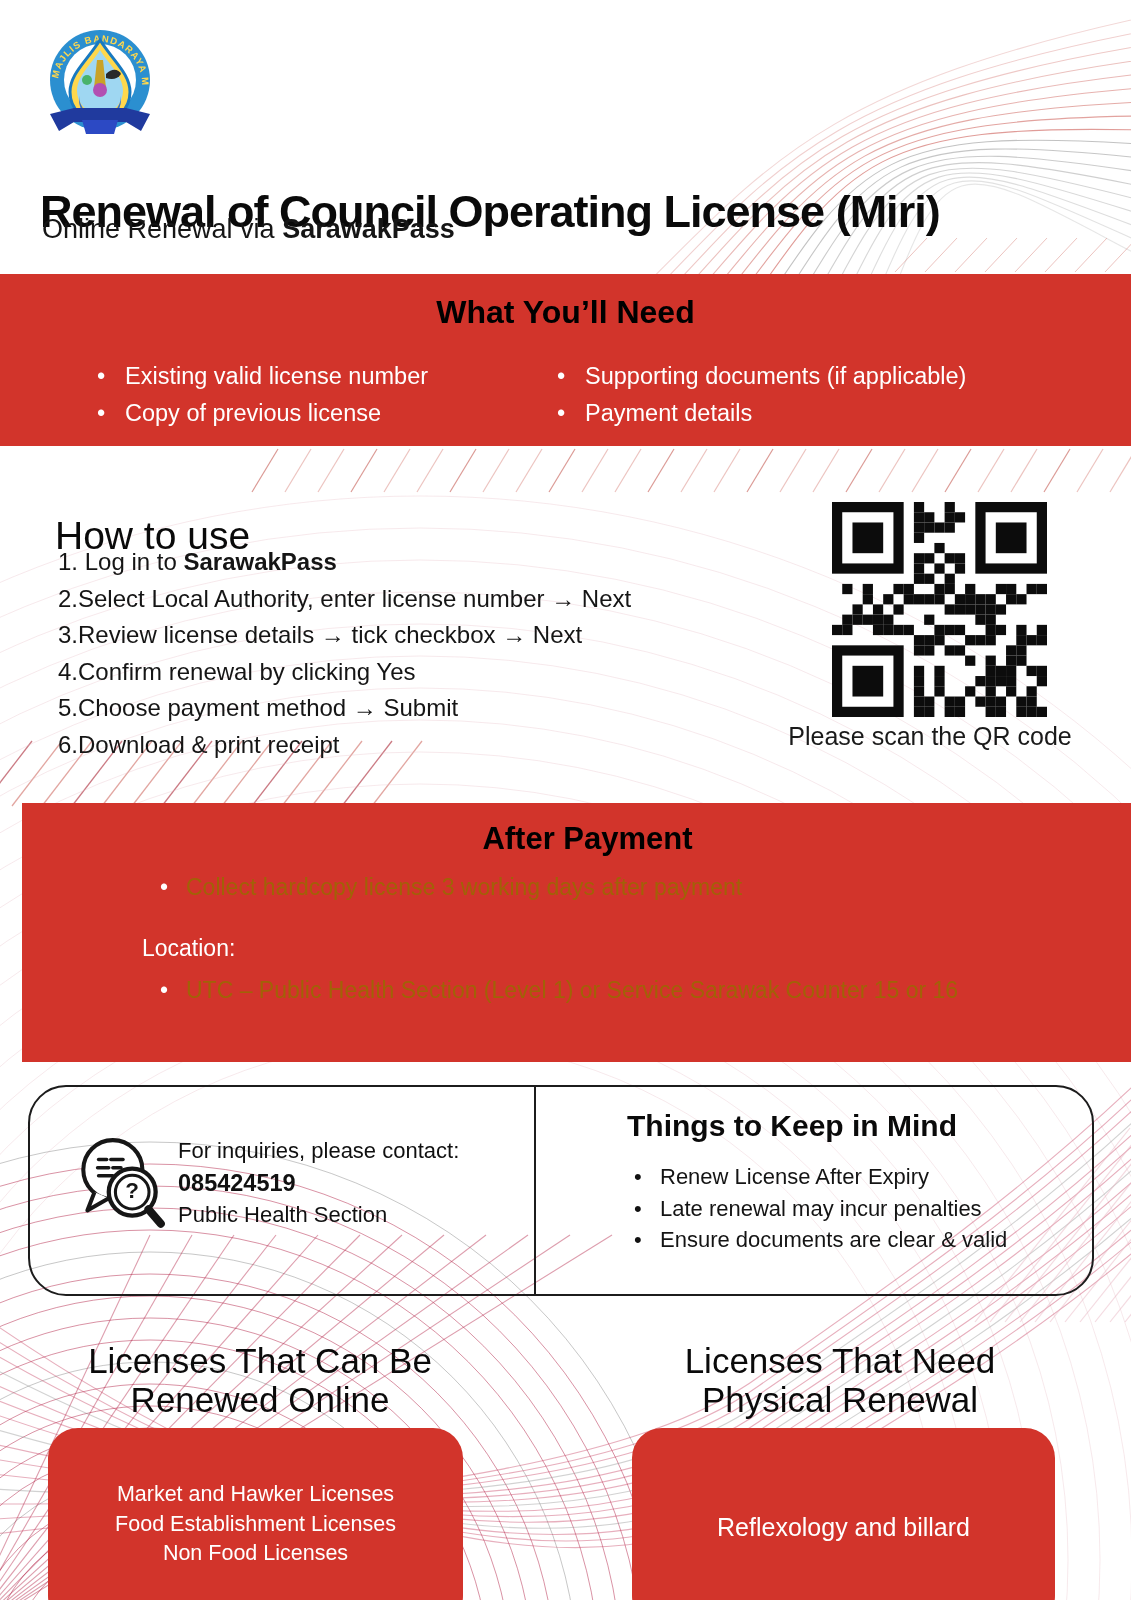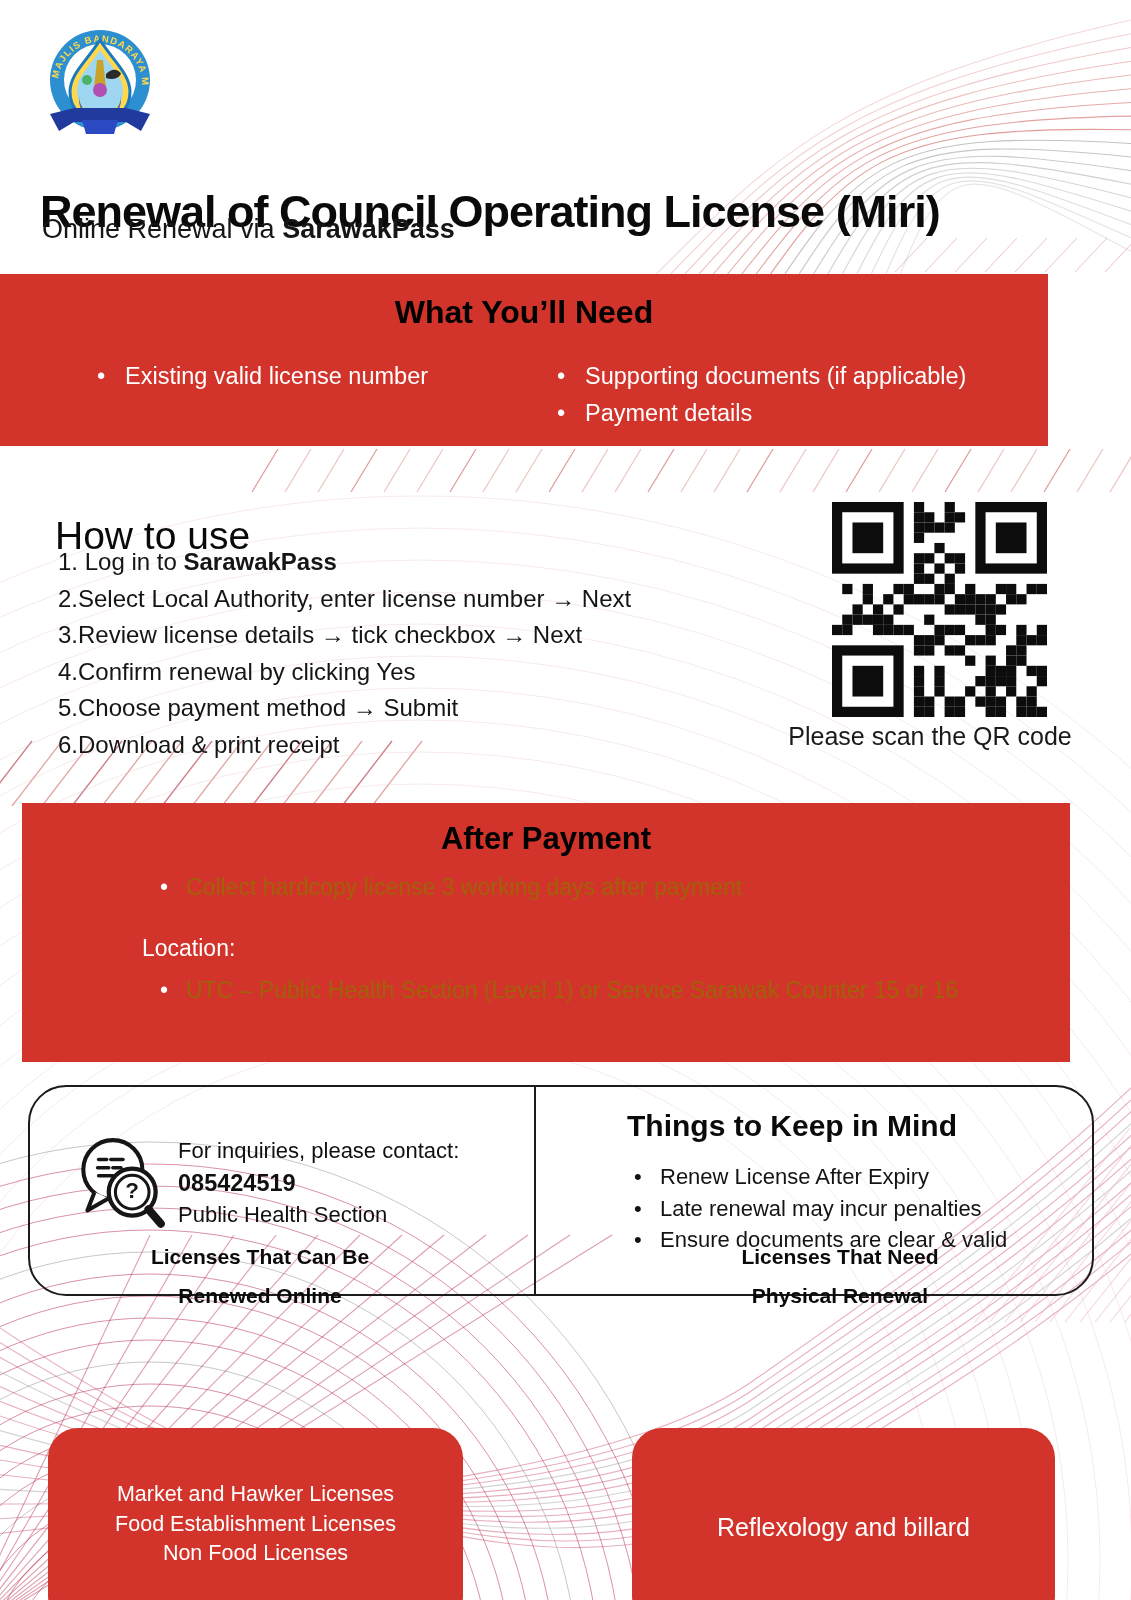--- a/index.html
+++ b/index.html
@@ -9,21 +9,21 @@
   }
   .decor{position:absolute;left:0;top:0;width:1131px;height:1600px;pointer-events:none;}
 
   .logo{position:absolute;left:44px;top:26px;width:112px;height:118px;}
 
   .title{position:absolute;left:40px;top:156px;font-size:45px;font-weight:800;
     letter-spacing:-1px;color:#0a0a0a;white-space:nowrap;}
   .subtitle{position:absolute;left:42px;top:214px;font-size:27px;color:#161616;white-space:nowrap;}
   .subtitle b{font-weight:800;}
 
-  .band{position:absolute;left:0;width:1048px;background:#d2342b;}
+  .band{position:absolute;left:0;width:1131px;background:#d2342b;}
   .band1{top:274px;height:172px;}
   .band2{top:803px;height:259px;margin-left:22px;}
   .band h2{margin:0;text-align:center;font-weight:800;color:#000;}
   .band1 h2{padding-top:20px;font-size:32px;}
   .band2 h2{padding-top:18px;font-size:31px;}
 
   ul{margin:0;padding:0;list-style:none;}
   li{position:relative;}
   .wlist li{padding-left:28px;color:#fff;font-size:23.5px;line-height:37px;}
   .wlist li::before{content:"\2022";position:absolute;left:0;color:#fff;}
@@ -48,22 +48,22 @@
   .info-divider{position:absolute;left:504px;top:0;bottom:0;width:2px;background:#1c1c1c;}
   .contact-icon{position:absolute;left:40px;top:46px;width:102px;height:106px;}
   .contact-text{position:absolute;left:148px;top:48px;font-size:22px;color:#101010;line-height:32px;}
   .contact-phone{font-size:23.5px;font-weight:800;}
   .things-heading{position:absolute;left:481px;top:22px;width:446px;text-align:right;
     font-size:30px;font-weight:800;color:#0a0a0a;margin:0;}
   .things-list{position:absolute;left:604px;top:74px;}
   .things-list li{padding-left:26px;color:#141414;font-size:22px;line-height:31.5px;}
   .things-list li::before{content:"\2022";position:absolute;left:0;color:#111;}
 
-  .col-heading{position:absolute;top:1237px;width:400px;text-align:center;
-    font-size:21px;font-weight:700;color:#0a0a0a;line-height:39px;}
+  .col-heading{position:absolute;top:1341px;width:400px;text-align:center;
+    font-size:35px;font-weight:400;color:#0a0a0a;line-height:39px;}
   .col-heading.left{left:60px;}
   .col-heading.right{left:640px;}
 
   .red-box{position:absolute;top:1428px;height:198px;background:#d2342b;border-radius:30px;color:#fff;}
   .red-box.left{left:48px;width:415px;text-align:center;font-size:21.5px;line-height:29.5px;padding-top:0;}
   .red-box.left .lines{margin-top:52px;}
   .red-box.right{left:632px;width:423px;display:flex;align-items:center;justify-content:center;
     font-size:25px;text-align:center;}
 </style>
 </head>
@@ -236,20 +236,21 @@
     <path d="M38 94 L74 94 L70 108 L42 108 Z" fill="#2c49c4"></path>
   </svg>
 
   <h1 class="title">Renewal of Council Operating License (Miri)</h1>
   <div class="subtitle"><span>Online Renewal via </span><b>SarawakPass</b></div>
 
   <section class="band band1">
     <h2>What You’ll Need</h2>
     <ul class="wlist need-col1">
       <li>Existing valid license number</li>
+      <li>Copy of previous license</li>
     </ul>
     <ul class="wlist need-col2">
       <li>Supporting documents (if applicable)</li>
       <li>Payment details</li>
     </ul>
   </section>
 
   <h2 class="howto-heading">How to use</h2>
   <div class="steps">
     <div><span>1.</span><span> Log in to </span><b>SarawakPass</b></div>

